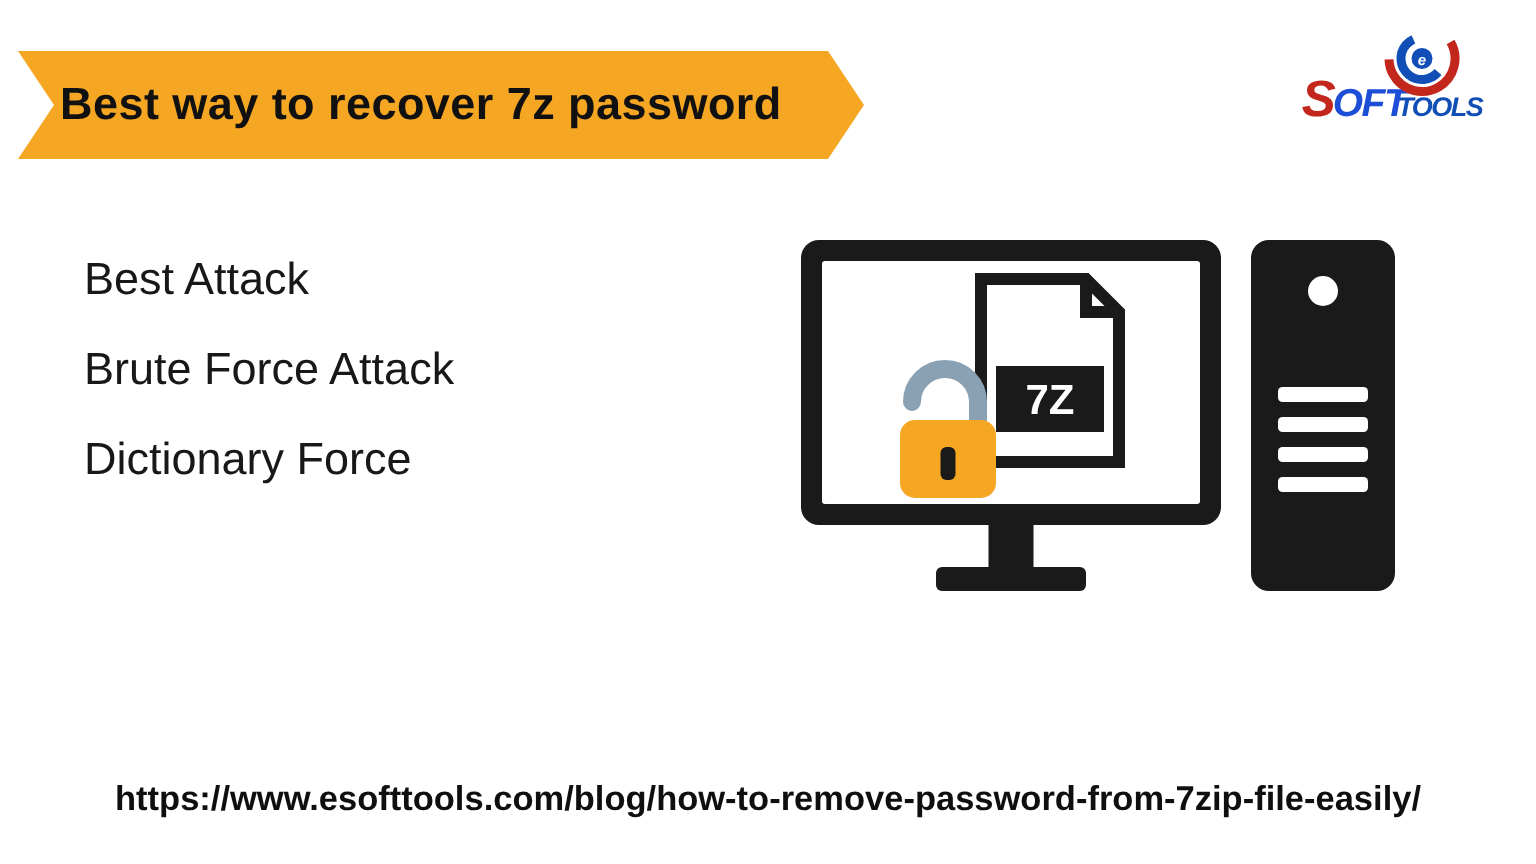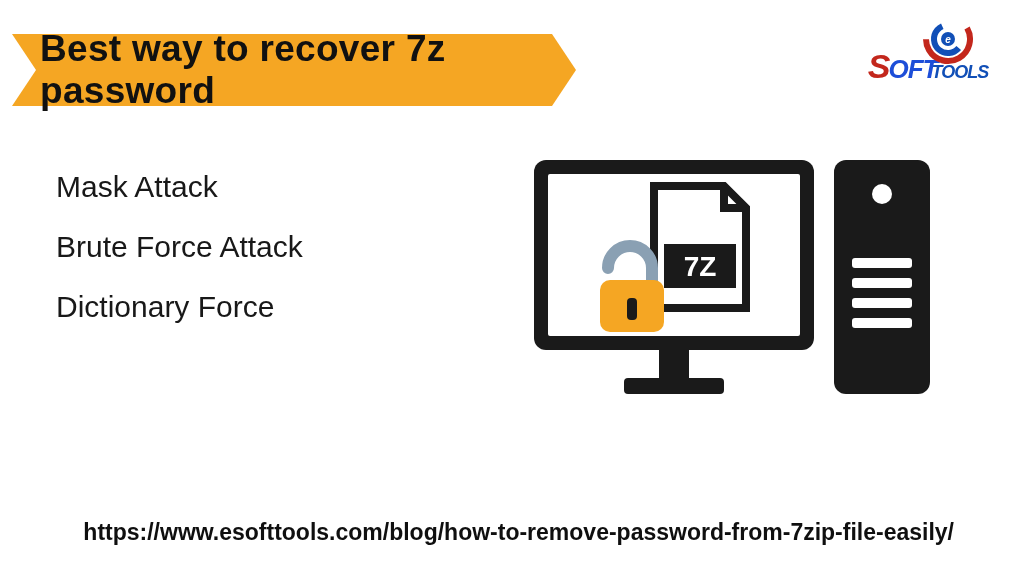--- a/index.html
+++ b/index.html
@@ -33,21 +33,21 @@
     content: "";
     position: absolute;
     left: 0;
     top: 0;
     width: 0; height: 0;
     border-top: 36px solid transparent;
     border-bottom: 36px solid transparent;
     border-left: 24px solid #ffffff;
   }
   .ribbon .title {
-    font-size: 37px;
+    font-size: 30px;
     font-weight: 700;
     color: #111111;
     letter-spacing: .3px;
   }
 
   
   .logo {
     position: absolute;
     top: 10px;
     right: 26px;
@@ -94,21 +94,21 @@
     width: 440px;
     height: 270px;
   }
 
   
   .url {
     position: absolute;
     bottom: 28px;
     left: 0;
     width: 1024px;
-    text-align: right;
+    text-align: center;
     font-size: 23px;
     font-weight: 700;
     color: #0f0f0f;
     padding: 0 70px;
     line-height: 1.3;
   }
 </style>
 </head>
 <body>
 
@@ -128,21 +128,21 @@
       </svg>
     </div>
     <div class="brandline">
       <span class="s">S</span>
       <span class="oft">OFT</span>
       <span class="tools">TOOLS</span>
     </div>
   </div>
 
   <div class="methods">
-    <div class="item">Mask Attack</div>
+    <div class="item">Best Attack</div>
     <div class="item">Brute Force Attack</div>
     <div class="item">Dictionary Force</div>
   </div>
 
   <div class="illustration">
     <svg viewBox="0 0 440 270" width="440" height="270">
 
       <rect x="30" y="10" width="280" height="190" rx="12" fill="#1a1a1a"></rect>
       <rect x="44" y="24" width="252" height="162" rx="2" fill="#ffffff"></rect>
 

